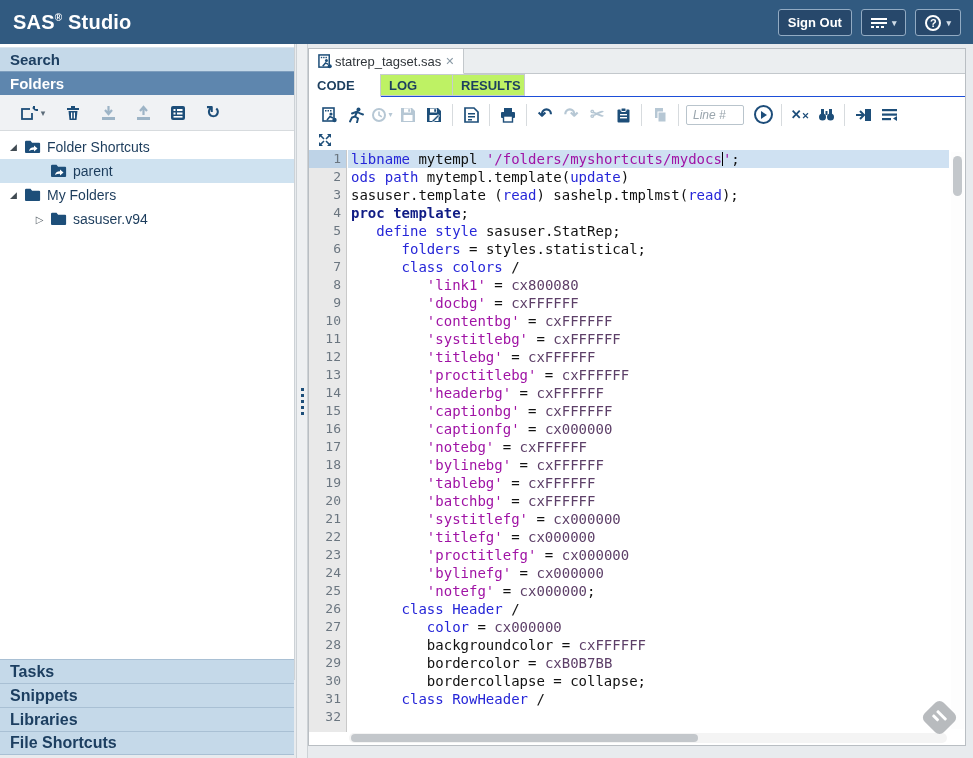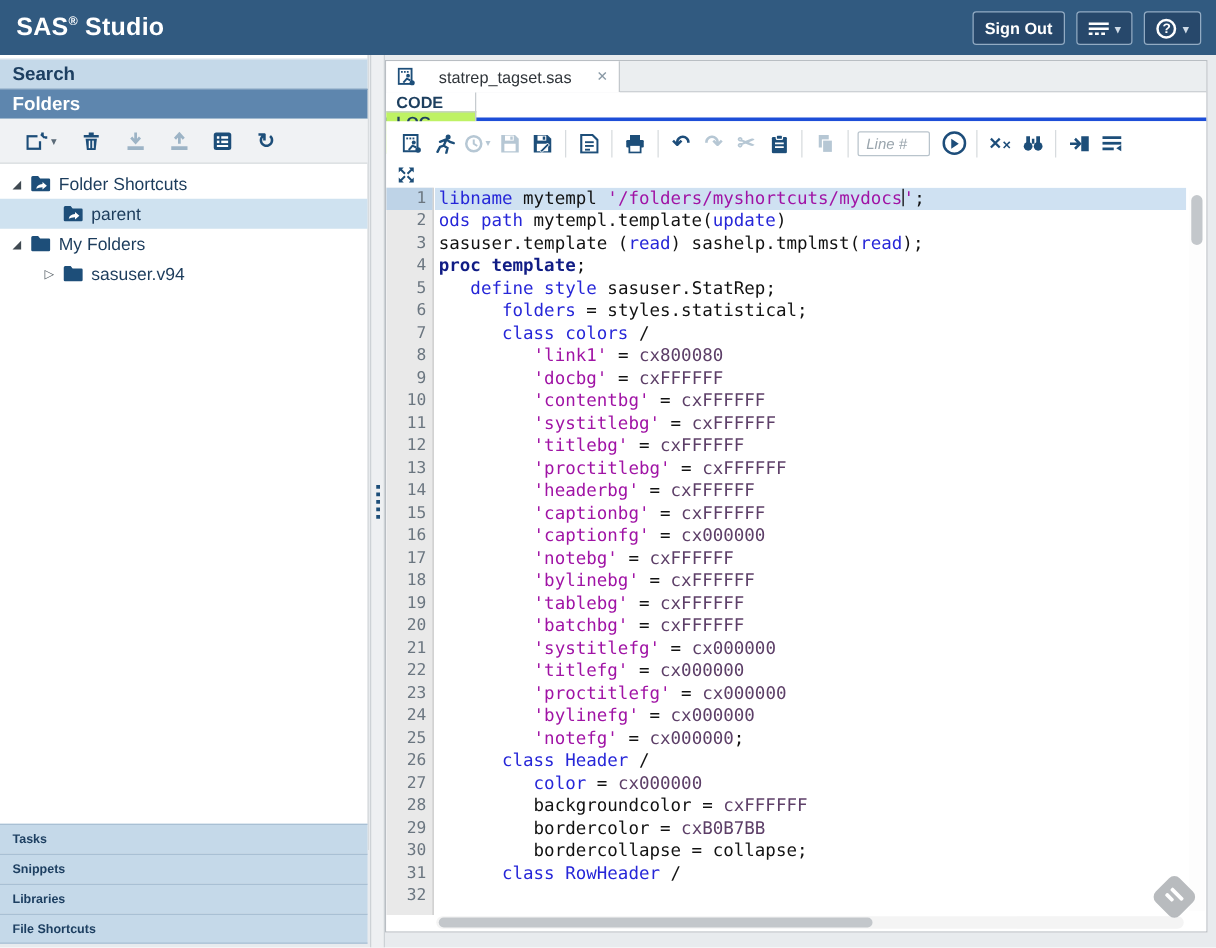--- a/index.html
+++ b/index.html
@@ -36,34 +36,34 @@
   .tree { padding-top:4px; }
   .tree-row { height:24px; display:flex; align-items:center; font-size:14px; color:#1c3c5c; cursor:pointer; }
   .tree-row.selected { background:#cfe2f0; }
   .caret-slot { width:15px; display:inline-flex; justify-content:center; font-size:10px; color:#3c4854; flex:none; }
   .caret-exp { font-size:9px; color:#404a52; }
   .caret-col { font-size:10px; color:#565f66; }
   .tree-row .ticon { margin:0 6px 0 3px; flex:none; display:flex; }
   
   .accordion { position:absolute; left:0; top:615px; width:100%; }
   .acc-row { height:24px; background:#c5d9e9; border-top:1px solid #a9c0d4; display:flex; align-items:center;
-             padding-left:10px; font-size:10px; font-weight:bold; color:#1d3f61; cursor:pointer; }
+             padding-left:10px; font-size:16px; font-weight:bold; color:#1d3f61; cursor:pointer; }
   .acc-row:last-child { border-bottom:1px solid #a9c0d4; }
   
   .splitter { position:absolute; left:296px; top:44px; width:12px; height:714px; background:#eef0f2;
               border-left:1px solid #cdd2d6; border-right:1px solid #cdd2d6; display:flex; flex-direction:column;
               align-items:center; justify-content:center; gap:3px; cursor:col-resize; }
   .splitter b { width:3px; height:3px; background:#1d4e79; display:block; }
   
   .main { position:absolute; left:308px; top:48px; width:658px; height:698px; background:#fff; border:1px solid #b9bec3; }
   .tabstrip { position:absolute; left:0; top:0; right:0; height:25px; background:#ebeef0; border-bottom:1px solid #c3c8cc; display:flex; }
   .doc-tab { background:#fff; border-right:1px solid #c3c8cc; border-bottom:1px solid #fff; margin-bottom:-1px;
-             display:flex; align-items:center; gap:18px; padding:0 9px; font-size:13px; color:#30353a; cursor:pointer; }
+             display:flex; align-items:center; gap:2px; padding:0 9px; font-size:13px; color:#30353a; cursor:pointer; }
   .doc-tab .close { color:#8a9aa6; font-size:11px; margin-left:2px; cursor:pointer; }
-  .subtabs { position:absolute; left:0; top:25px; right:0; height:23px; display:flex; border-bottom:3px solid #1d4ed8; background:#fff;flex-direction:column; }
+  .subtabs { position:absolute; left:0; top:25px; right:0; height:23px; display:flex; border-bottom:1px solid #1d4ed8; background:#fff; }
   .subtab { width:72px; display:flex; align-items:center; padding-left:8px; font-size:13px; font-weight:bold;
             color:#1d3f5f; background:#bef264; border:1px solid #c6cbcf; border-left:none; cursor:pointer; }
   .subtab.active { background:#fff; border:none; border-right:1px solid #c6cbcf; margin-bottom:-1px; border-bottom:1px solid #fff; }
   .toolbar { position:absolute; left:0; top:48px; right:0; height:35px; display:flex; align-items:center; padding-left:8px; background:#fff; }
   .ed-btn { width:26px; height:26px; display:flex; align-items:center; justify-content:center; cursor:pointer; flex:none; }
   .sep { width:1px; height:22px; background:#d7dbde; margin:0 5px; flex:none; }
   .glyph { font-size:17px; line-height:1; font-weight:bold; }
   .navy { color:#1d4d7a; } .dis { color:#b6c7d4; }
   .caret-small { font-size:8px; color:#b6c7d4; margin-left:1px; }
   .line-input { width:58px; height:20px; border:1px solid #b9c4cc; border-radius:2px; font-size:12px; font-style:italic;

